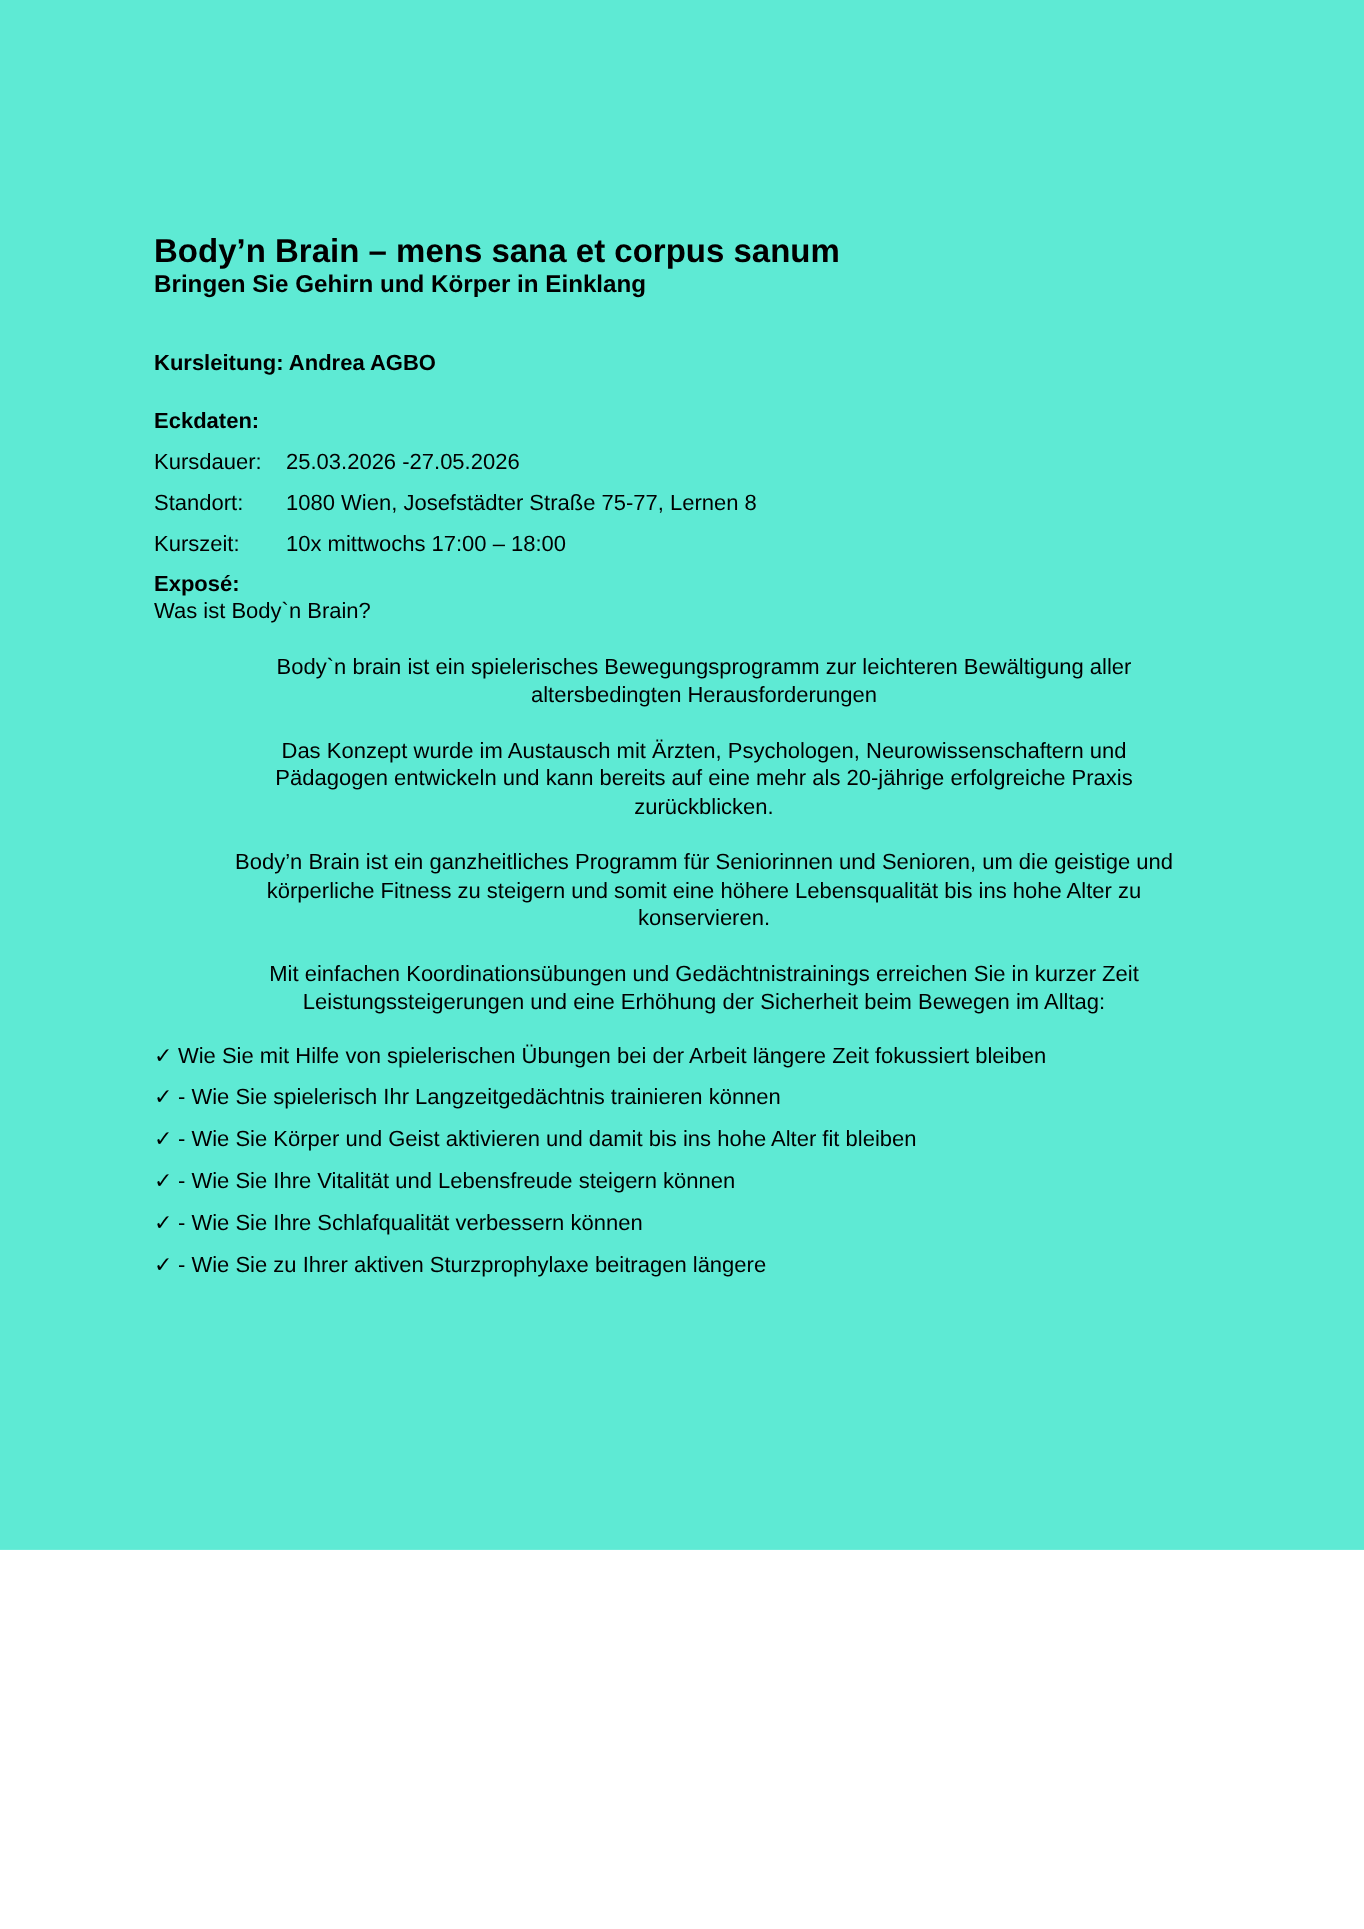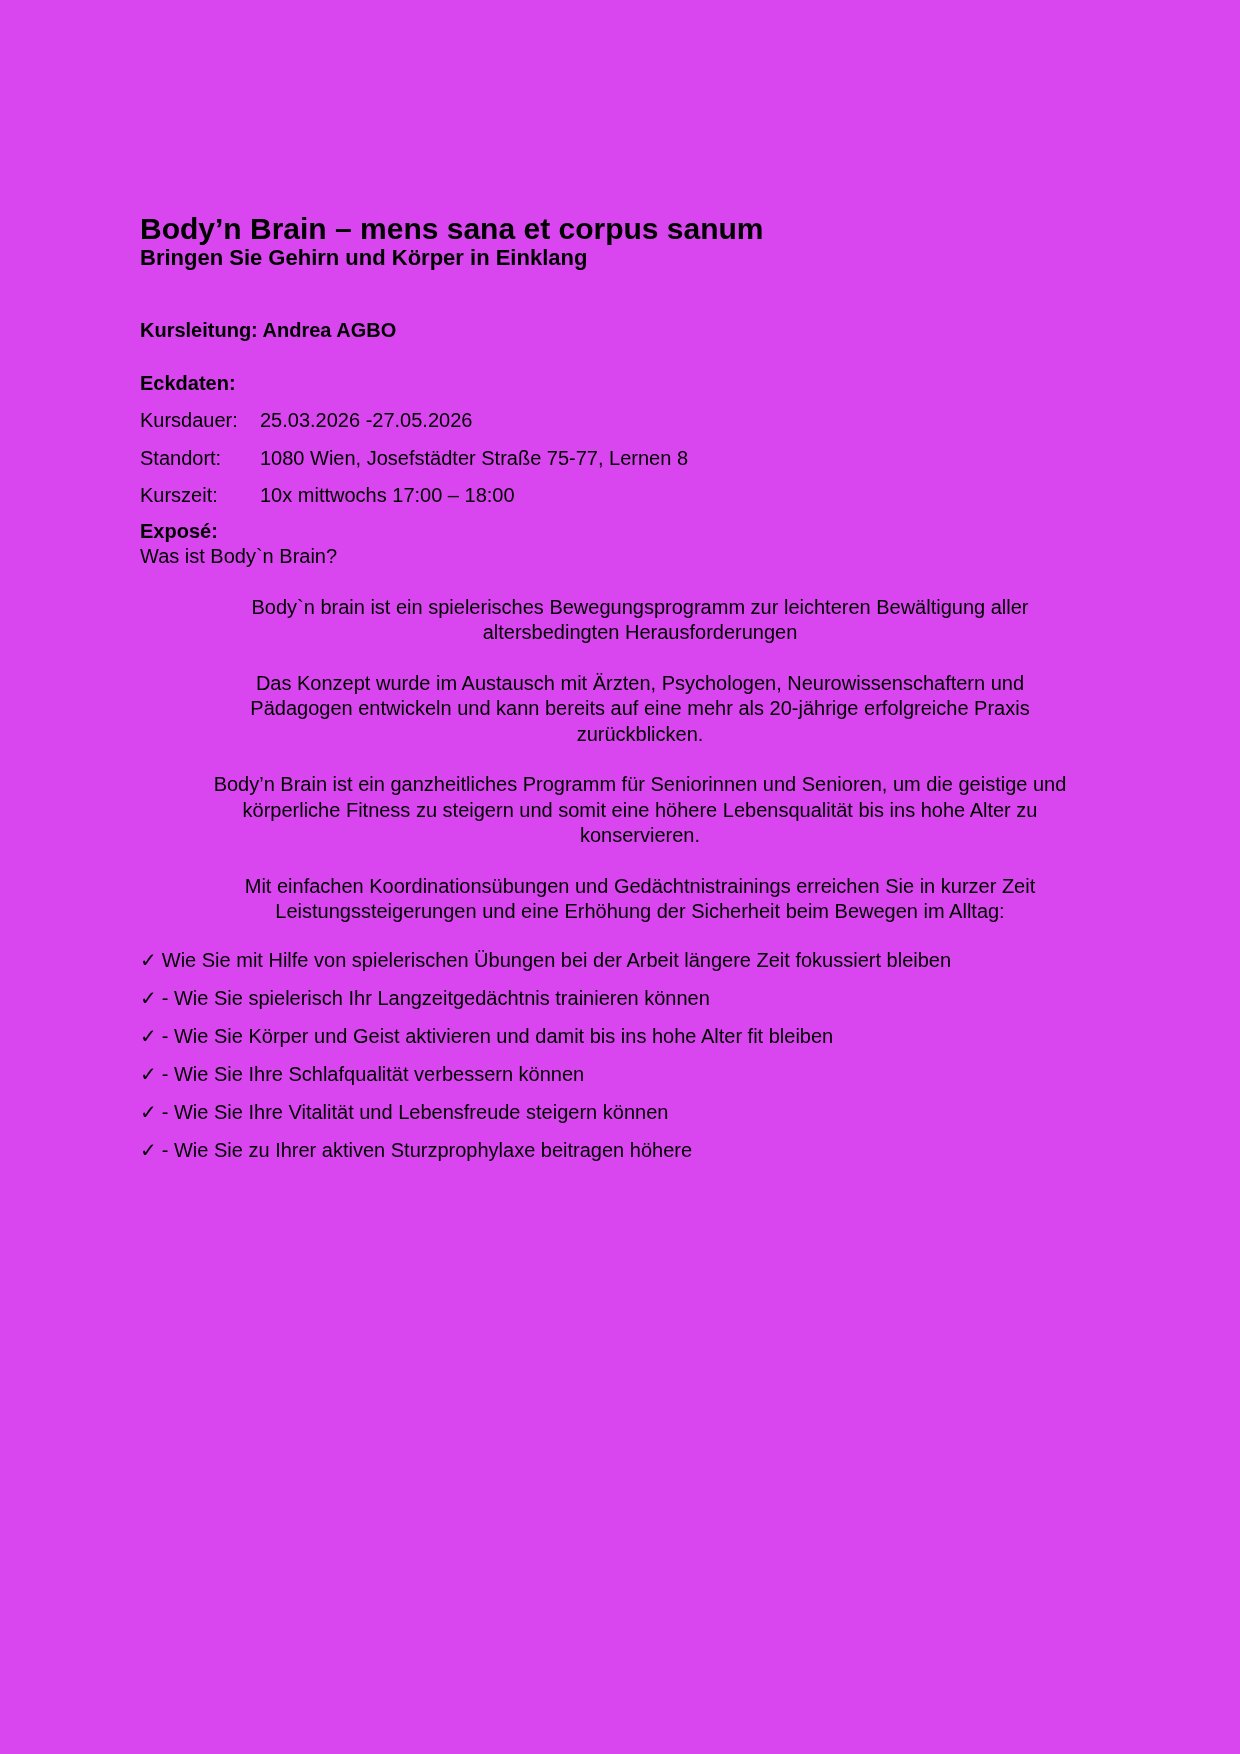--- a/index.html
+++ b/index.html
@@ -5,23 +5,23 @@
 <style>
   * { margin: 0; padding: 0; box-sizing: border-box; }
   html, body {
     background: #ffffff;
     font-family: "Liberation Sans", "DejaVu Sans", sans-serif;
     color: #000000;
   }
   .page {
     position: relative;
     width: 1240px;
-    height: 1754px;
+    height: 1409px;
     margin: 0 auto;
-    background: #d946ef;
+    background: #5eead4;
     overflow: hidden;
   }
   .content {
     position: absolute;
     top: 212px;
     left: 140px;
     width: 1000px;
   }
   .doc-title {
     font-size: 30px;
@@ -105,19 +105,19 @@
     <p class="body-text paragraph">Body’n Brain ist ein ganzheitliches Programm für Seniorinnen und Senioren, um die geistige und
 körperliche Fitness zu steigern und somit eine höhere Lebensqualität bis ins hohe Alter zu
 konservieren.</p>
     <p class="body-text paragraph">Mit einfachen Koordinationsübungen und Gedächtnistrainings erreichen Sie in kurzer Zeit
 Leistungssteigerungen und eine Erhöhung der Sicherheit beim Bewegen im Alltag:</p>
 
     <ul class="benefits-list">
       <li class="body-text benefit-item"><span class="check-glyph">✓</span><span>Wie Sie mit Hilfe von spielerischen Übungen bei der Arbeit längere Zeit fokussiert bleiben</span></li>
       <li class="body-text benefit-item"><span class="check-glyph">✓</span><span>- Wie Sie spielerisch Ihr Langzeitgedächtnis trainieren können</span></li>
       <li class="body-text benefit-item"><span class="check-glyph">✓</span><span>- Wie Sie Körper und Geist aktivieren und damit bis ins hohe Alter fit bleiben</span></li>
+      <li class="body-text benefit-item"><span class="check-glyph">✓</span><span>- Wie Sie Ihre Vitalität und Lebensfreude steigern können</span></li>
       <li class="body-text benefit-item"><span class="check-glyph">✓</span><span>- Wie Sie Ihre Schlafqualität verbessern können</span></li>
-      <li class="body-text benefit-item"><span class="check-glyph">✓</span><span>- Wie Sie Ihre Vitalität und Lebensfreude steigern können</span></li>
-      <li class="body-text benefit-item"><span class="check-glyph">✓</span><span>- Wie Sie zu Ihrer aktiven Sturzprophylaxe beitragen höhere</span></li>
+      <li class="body-text benefit-item"><span class="check-glyph">✓</span><span>- Wie Sie zu Ihrer aktiven Sturzprophylaxe beitragen längere</span></li>
     </ul>
 
   </div>
 </div>
 
 </body></html>

